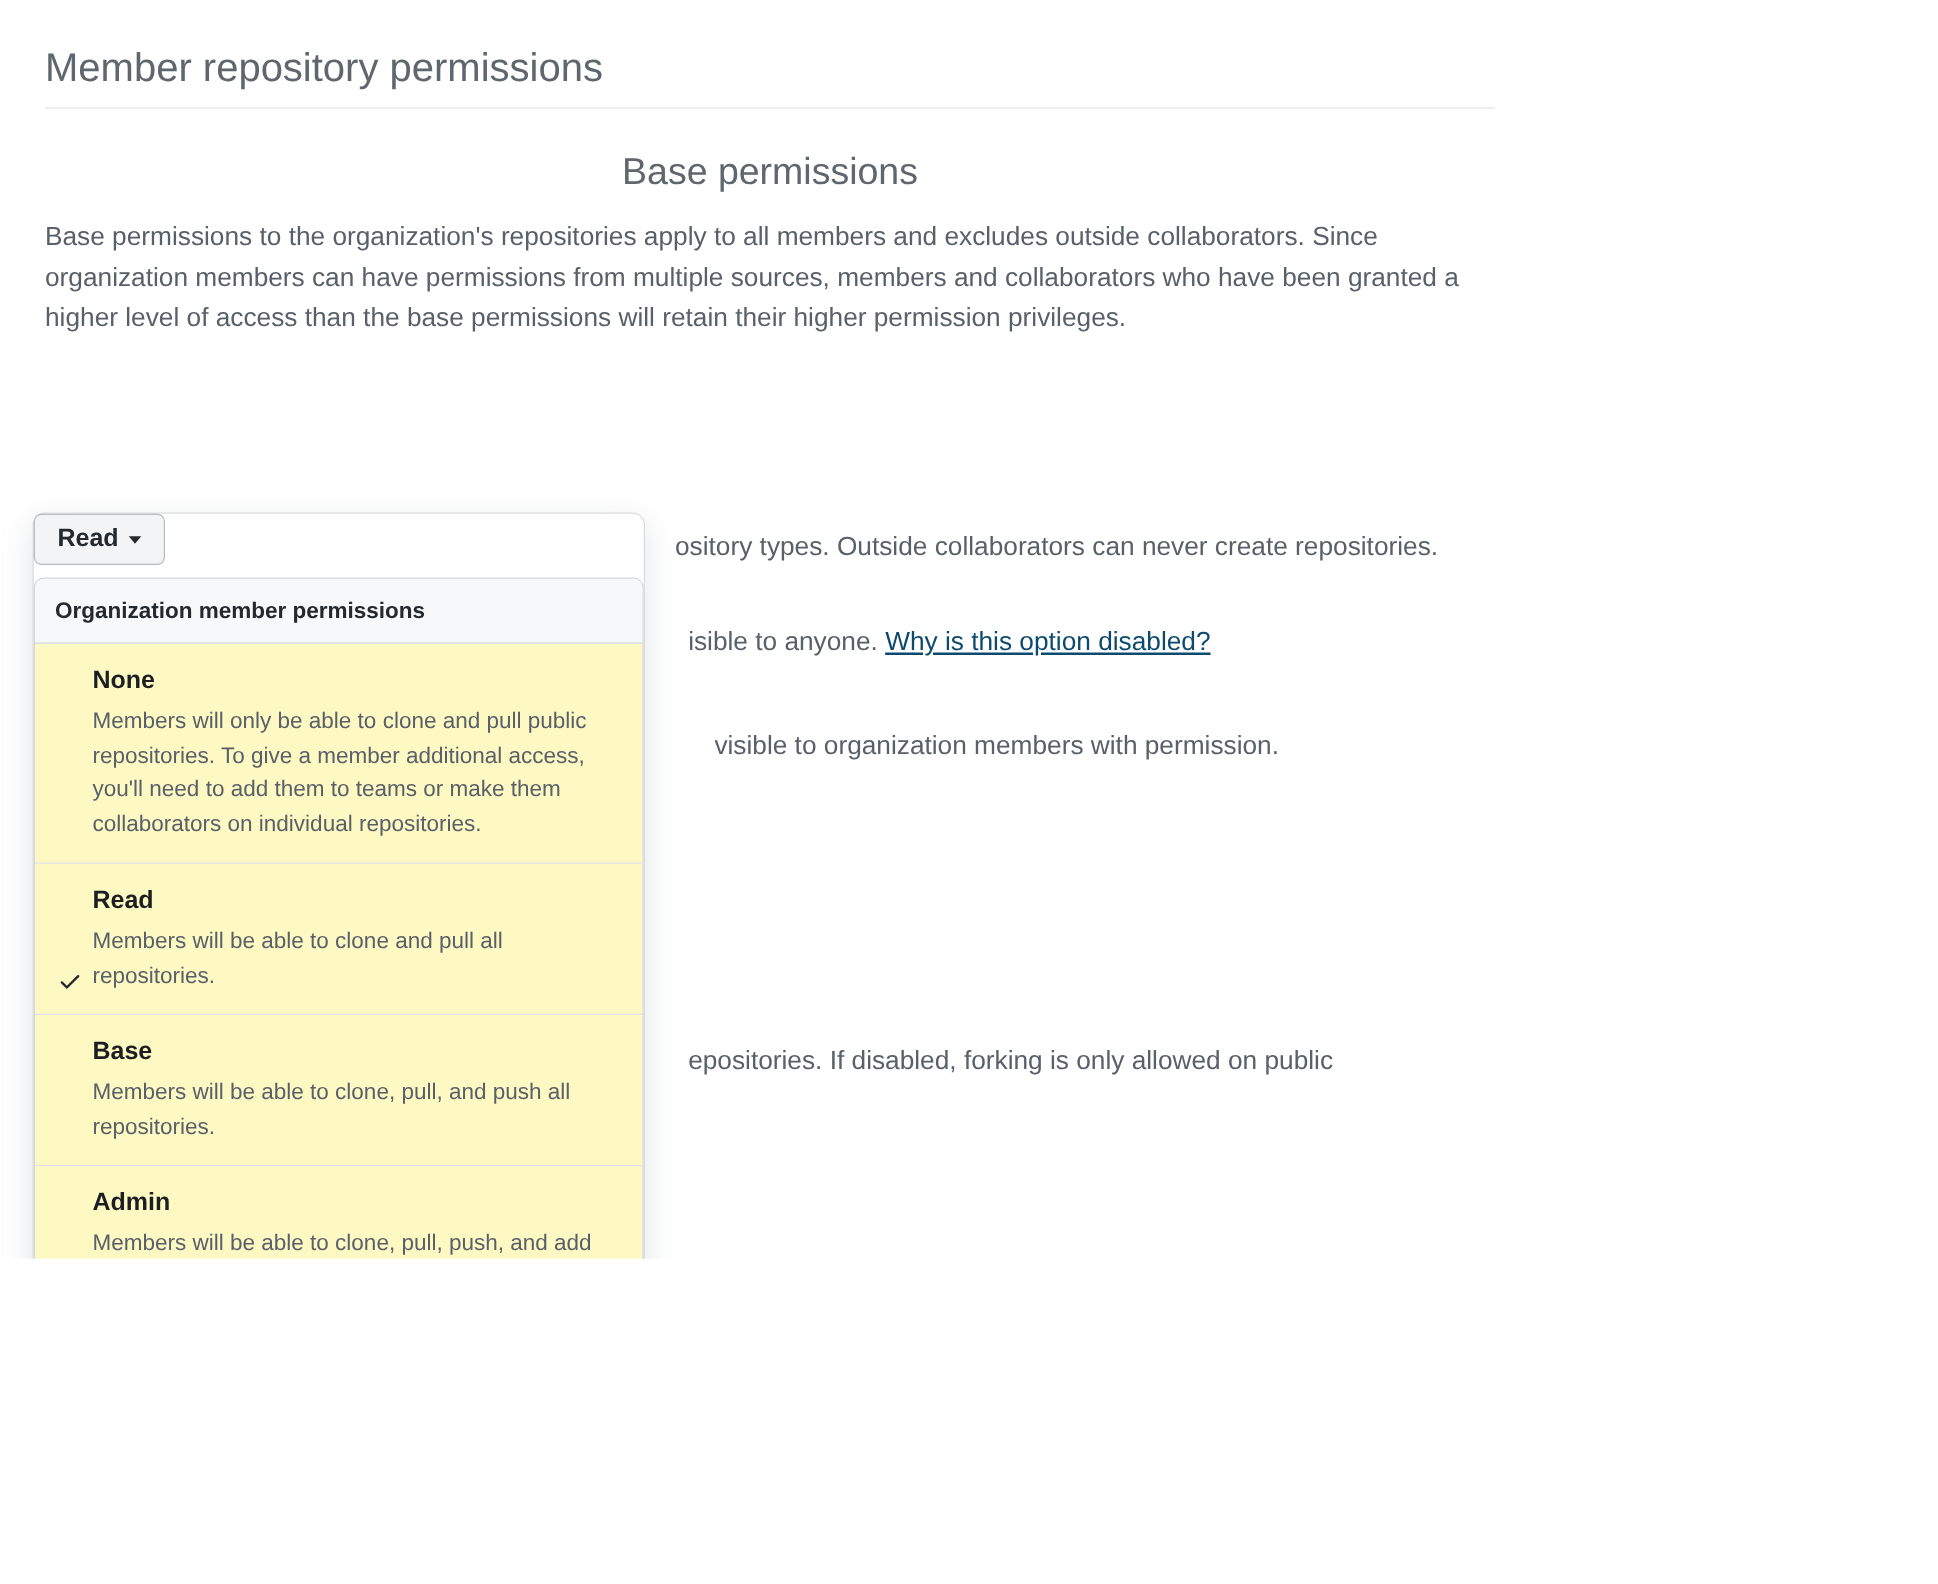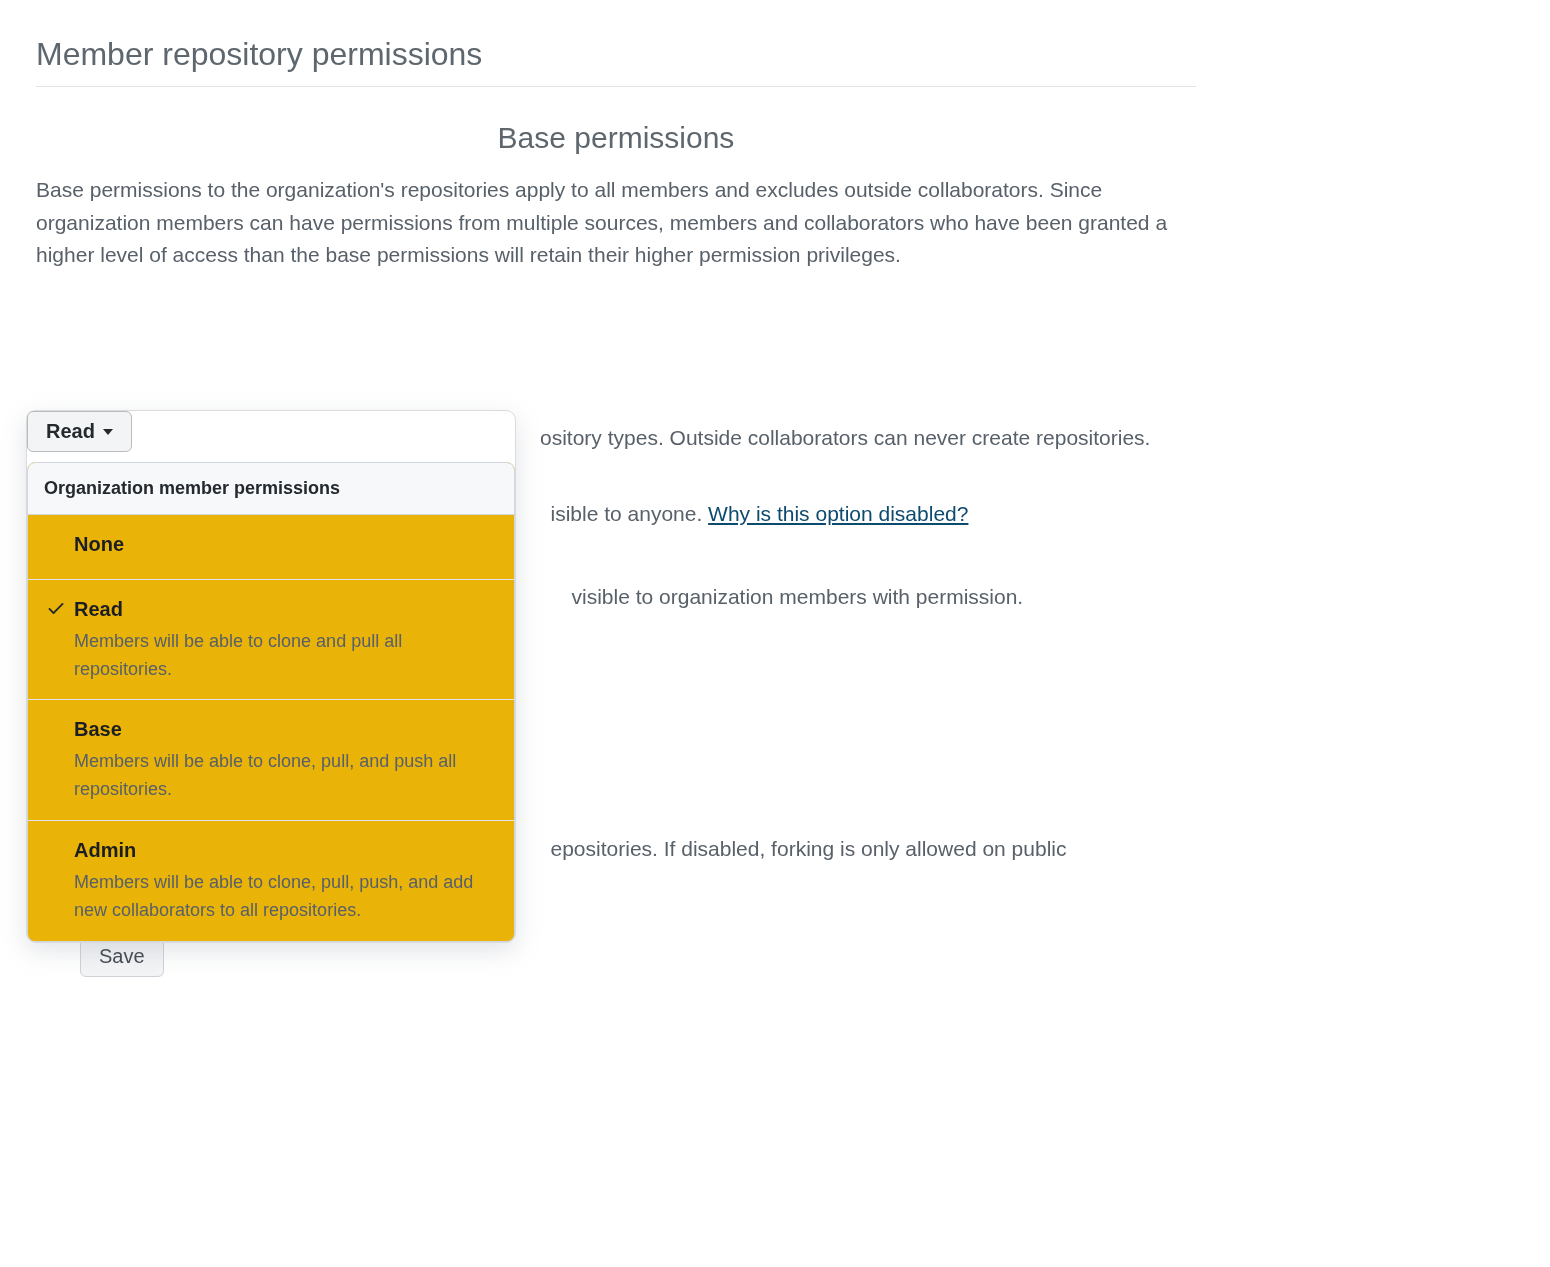--- a/index.html
+++ b/index.html
@@ -65,33 +65,33 @@
       border: 1px solid #d9dbdd;
       border-radius: 10px;
       box-shadow: 0 8px 24px rgba(140,149,159,0.25);
       z-index: 50;
     }
     .popover .select-btn { margin-bottom: 10px; }
     .menu {
       border: 1px solid #d0d7de;
       border-radius: 8px;
       overflow: hidden;
-      background: #eab308;
+      background: #fef9c3;
     }
     .menu-header {
       background: #f6f8fa;
       border-bottom: 1px solid #d0d7de;
       padding: 12px 16px;
       font-size: 18px;
       font-weight: 600;
       color: #24292e;
     }
     .menu-item {
       display: flex;
-      align-items: flex-start;
+      align-items: flex-end;
       gap: 4px;
       padding: 14px 14px 16px 14px;
       border-bottom: 1px solid #e1e4e8;
       cursor: pointer;
     }
     .menu-item:last-child { border-bottom: none; }
     .check-col {
       width: 28px; min-width: 28px;
       padding-top: 4px;
       display: flex; justify-content: center;
@@ -169,20 +169,21 @@
         <span class="caret"></span>
       </button>
 
       <div class="menu">
         <div class="menu-header">Organization member permissions</div>
 
         <div class="menu-item">
           <div class="check-col"></div>
           <div class="item-body">
             <div class="item-title">None</div>
+            <div class="item-desc">Members will only be able to clone and pull public repositories. To give a member additional access, you'll need to add them to teams or make them collaborators on individual repositories.</div>
           </div>
         </div>
 
         <div class="menu-item">
           <div class="check-col">
             <svg class="check-svg" viewBox="0 0 16 16">
                 <path d="M13.78 4.22a.75.75 0 010 1.06l-7.25 7.25a.75.75 0 01-1.06 0L2.22 9.28a.75.75 0 011.06-1.06L6 10.94l6.72-6.72a.75.75 0 011.06 0z"></path>
               </svg>
           </div>
           <div class="item-body">

